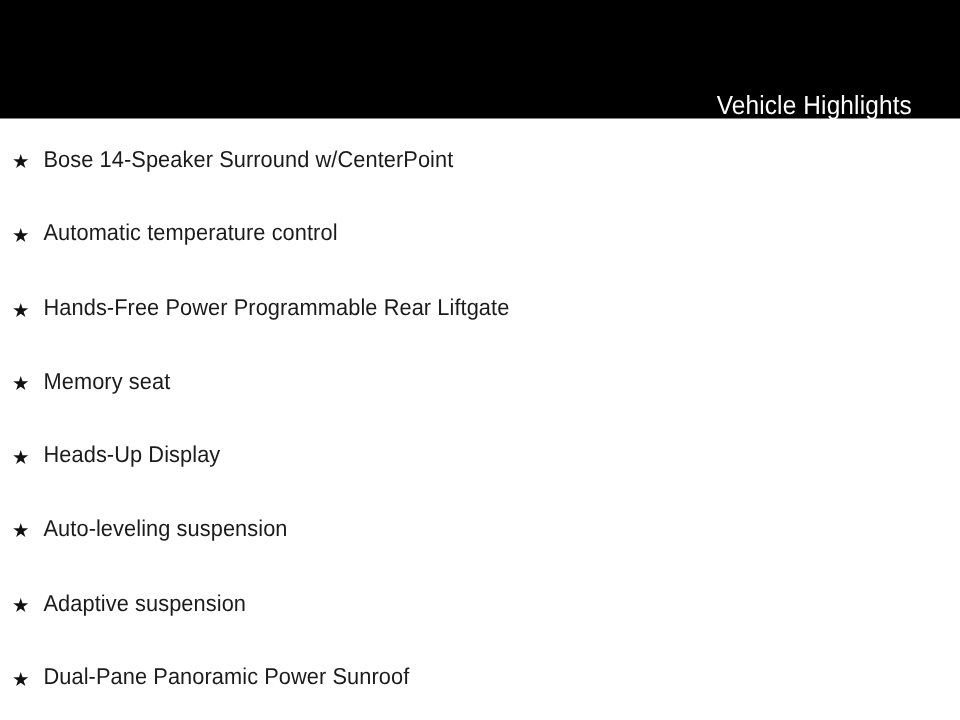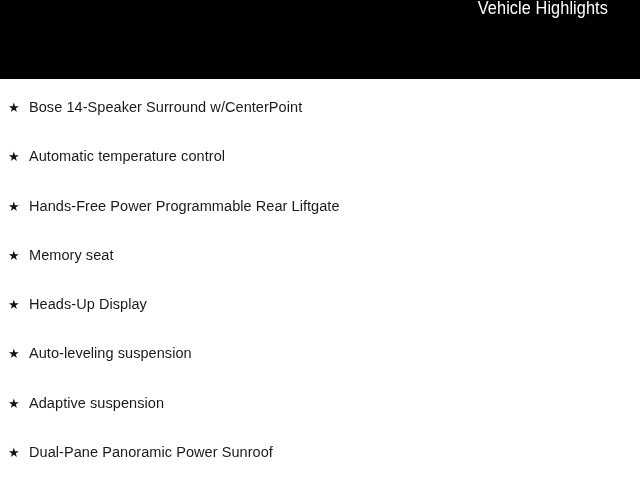--- a/index.html
+++ b/index.html
@@ -24,21 +24,21 @@
 
   
   #header-bar {
     position: absolute;
     left: 0;
     top: 0;
     width: 640px;
     height: 79px;
     background: #000000;
     display: flex;
-    align-items: flex-start;
+    align-items: flex-end;
     justify-content: flex-end;
     box-sizing: border-box;
     padding-right: 32px;
   }
   #page-title {
     color: #ffffff;
     font-size: 17.5px;
     line-height: 1;
     letter-spacing: 0.1px;
     transform: scaleX(0.93);

